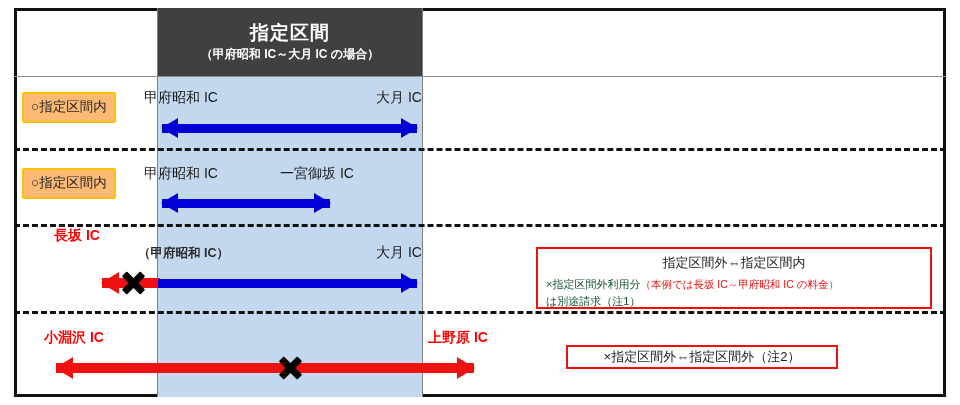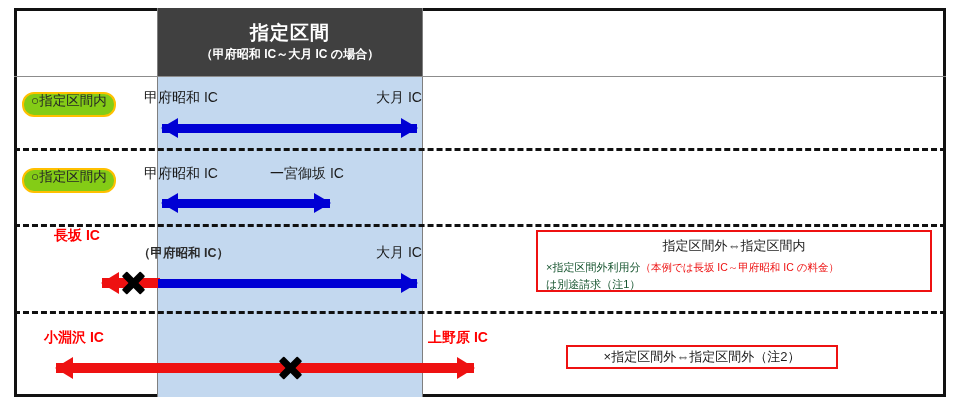--- a/index.html
+++ b/index.html
@@ -75,26 +75,26 @@
     position:absolute;
     left:14px; width:932px;
     height:0;
     border-top:3px dashed #111111;
   }
 
   
   .tag{
     position:absolute;
     border:2px solid #ffc000;
-    border-radius:12px;
-    background:#84cc16;
+    border-radius:2px;
+    background:#fdba74;
     color:#262626;
     font-size:13.5px;
     line-height:1;
-    padding:0 7px 7px 7px;
+    padding:6px 7px 7px 7px;
     box-sizing:border-box;
     white-space:nowrap;
   }
 
   
   .ic{
     position:absolute;
     font-size:14px;
     line-height:1;
     white-space:nowrap;
@@ -190,21 +190,21 @@
   <div class="arrow blue" style="left:162px; width:255px; top:128px;">
     <div class="shaft"></div>
     <div class="head left"></div>
     <div class="head right"></div>
   </div>
 
   <div class="tag" style="left:22px; top:168px;">○指定区間内</div>
 
   <div class="ic" style="left:144px; top:166px;">甲府昭和 IC</div>
 
-  <div class="ic" style="left:270px; top:166px;">一宮御坂 IC</div>
+  <div class="ic" style="left:280px; top:166px;">一宮御坂 IC</div>
 
   <div class="arrow blue" style="left:162px; width:168px; top:203px;">
     <div class="shaft"></div>
     <div class="head left"></div>
     <div class="head right"></div>
   </div>
 
   <div class="ic red" style="left:54px; top:228px;">長坂 IC</div>
 
   <div class="ic paren" style="left:138px; top:247px;">（甲府昭和 IC）</div>
@@ -219,21 +219,21 @@
   <div class="arrow blue" style="left:158px; width:259px; top:283px;">
     <div class="shaft"></div>
     <div class="head right"></div>
   </div>
 
   <div class="xmark" style="left:118px; top:268px;">
     <i class="a"></i>
     <i class="b"></i>
   </div>
 
-  <div class="note" style="left:536px; top:230px; width:396px; height:62px;">
+  <div class="note" style="left:536px; top:247px; width:396px; height:62px;">
     <div class="line ctr c-dark">指定区間外⇔指定区間内</div>
     <div class="line">
       <span class="c-red">×指定区間外利用分</span><span class="c-red-sm">（本例では長坂 IC～甲府昭和 IC の料金）</span>
     </div>
     <div class="line c-red">は別途請求（注1）</div>
   </div>
 
   <div class="ic red" style="left:44px; top:330px;">小淵沢 IC</div>
 
   <div class="ic red" style="left:428px; top:330px;">上野原 IC</div>

